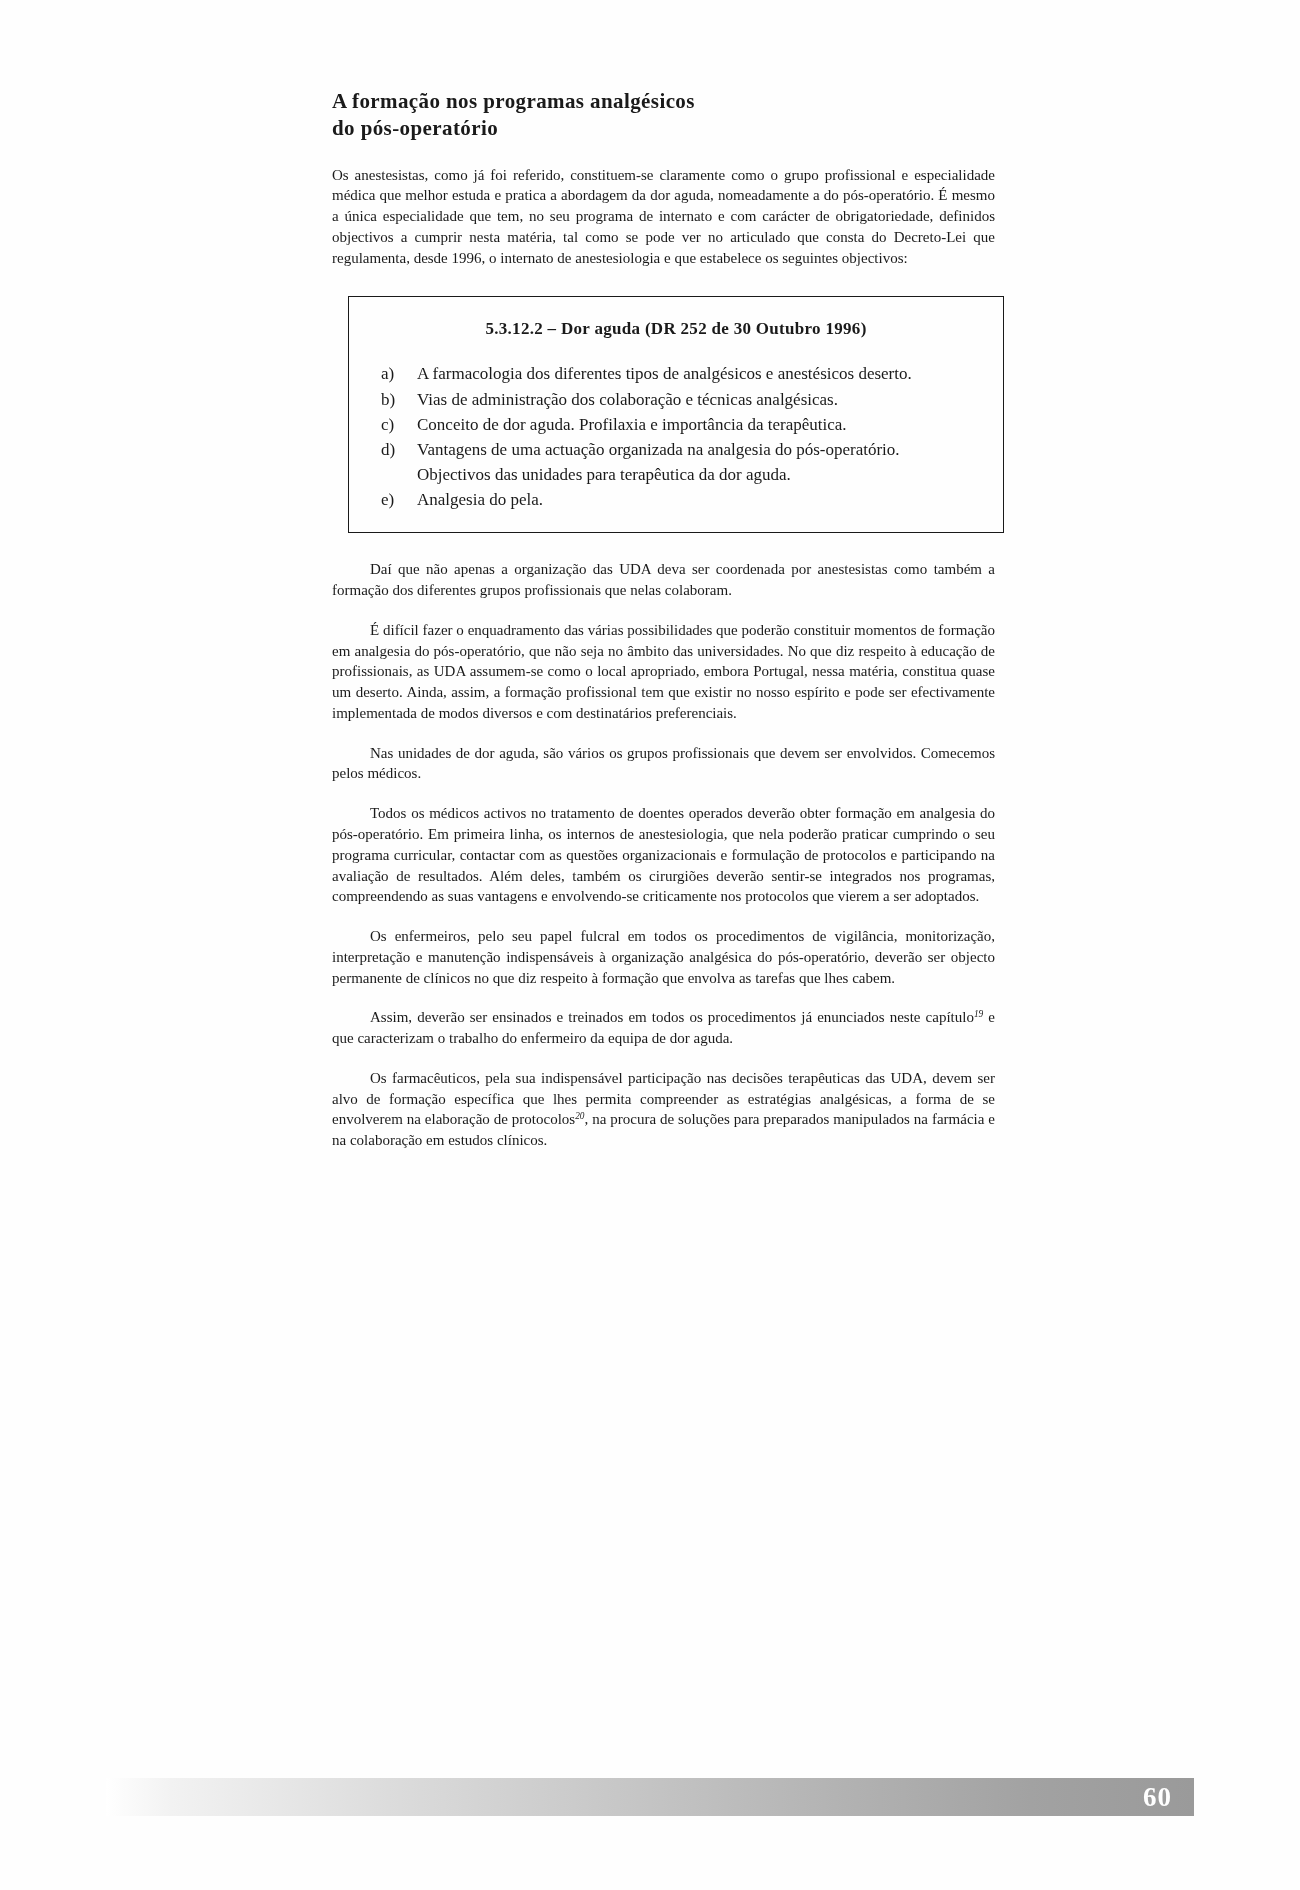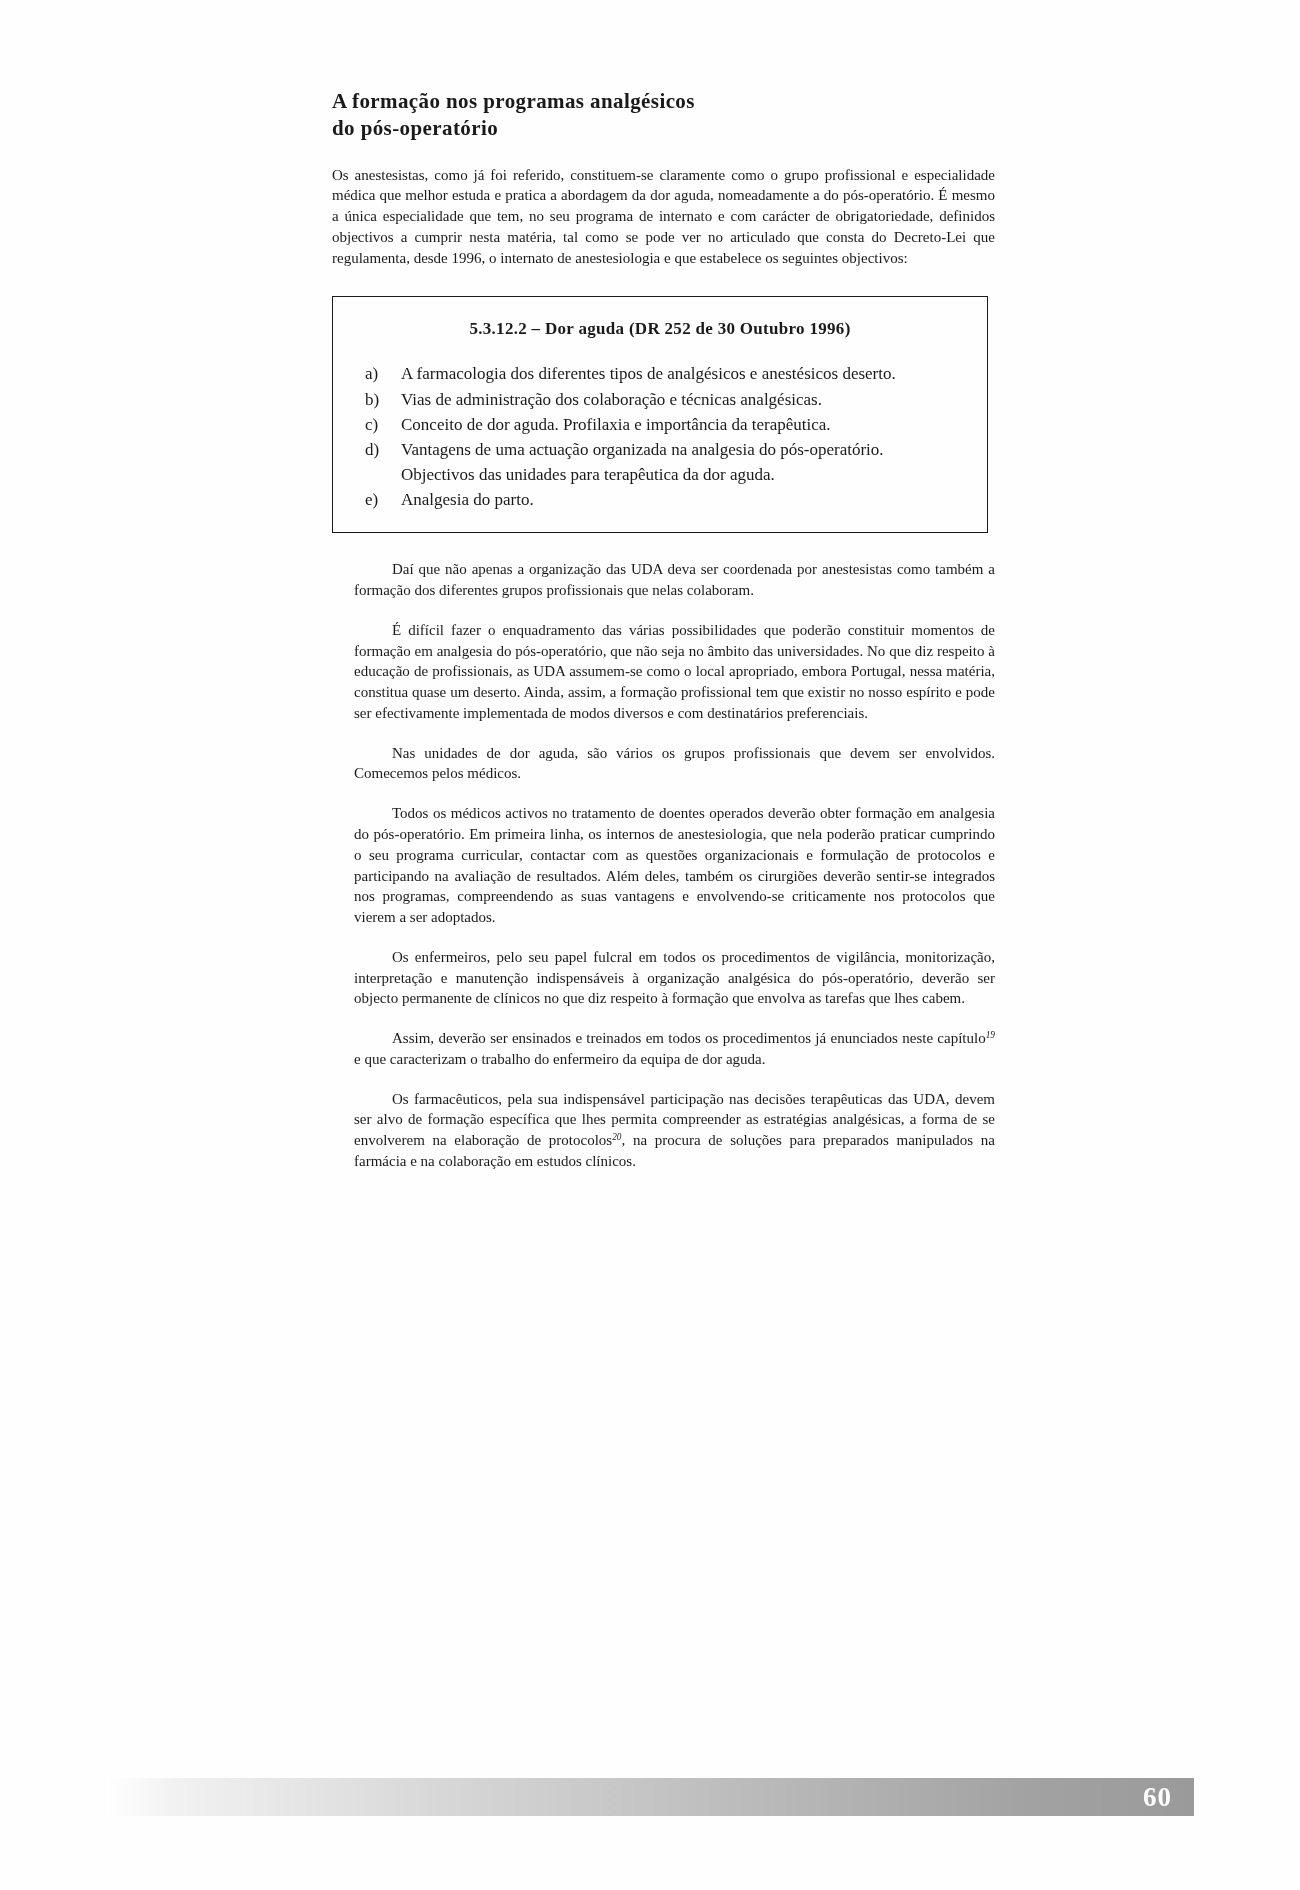--- a/index.html
+++ b/index.html
@@ -43,28 +43,27 @@
     font-size: 15px;
     line-height: 1.385;
     margin: 0 0 19px 0;
     text-align: justify;
     text-justify: inter-word;
     -webkit-hyphens: none;
     hyphens: none;
   }
   p.body-par.indent {
     text-indent: 38px;
-    margin-left: 22px;
   }
   p.body-par.last-of-block {
     margin-bottom: 0;
   }
   .objectives-box {
     border: 1.5px solid #1a1a1a;
-    margin: 28px 0 26px 0;
+    margin: 28px 0 26px 16px;
     padding: 18px 20px 20px 20px;
     box-sizing: border-box;
     width: 656px;
   }
   .box-title {
     text-align: center;
     font-weight: bold;
     font-size: 17px;
     letter-spacing: 0.3px;
     margin: 4px 0 22px 0;
@@ -145,21 +144,21 @@
           <span class="marker">c)</span>
           <span>Conceito de dor aguda. Profilaxia e importância da terapêutica.</span>
         </li>
         <li>
           <span class="marker">d)</span>
           <span>Vantagens de uma actuação organizada na analgesia do pós-operatório.</span>
           <span class="sub-line">Objectivos das unidades para terapêutica da dor aguda.</span>
         </li>
         <li>
           <span class="marker">e)</span>
-          <span>Analgesia do parto.</span>
+          <span>Analgesia do pela.</span>
         </li>
       </ol>
     </div>
 
     <p class="body-par indent">Daí que não apenas a organização das UDA deva ser coordenada por anestesistas como também a formação dos diferentes grupos profissionais que nelas colaboram.</p>
 
     <p class="body-par indent">É difícil fazer o enquadramento das várias possibilidades que poderão constituir momentos de formação em analgesia do pós-operatório, que não seja no âmbito das universidades. No que diz respeito à educação de profissionais, as UDA assumem-se como o local apropriado, embora Portugal, nessa matéria, constitua quase um deserto. Ainda, assim, a formação profissional tem que existir no nosso espírito e pode ser efectivamente implementada de modos diversos e com destinatários preferenciais.</p>
 
     <p class="body-par indent">Nas unidades de dor aguda, são vários os grupos profissionais que devem ser envolvidos. Comecemos pelos médicos.</p>
 

